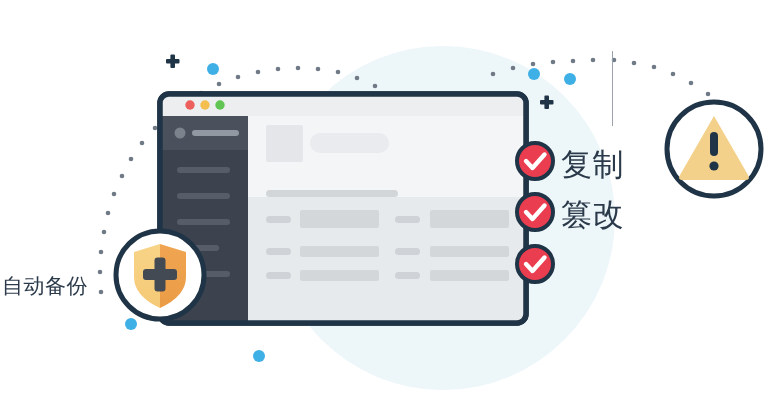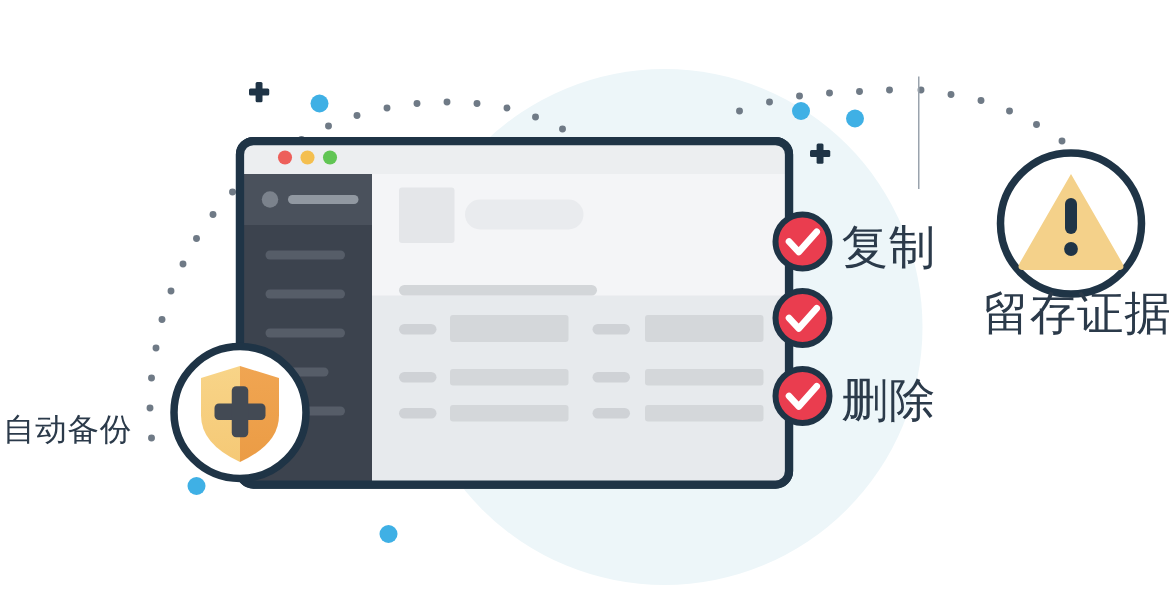--- a/index.html
+++ b/index.html
@@ -209,17 +209,16 @@
         <path d="M160 244 L134 252 L134 277 Q134 296 160 308 Z" fill="url(#shieldGradL)"></path>
         <path d="M160 244 L186 252 L186 277 Q186 296 160 308 Z" fill="url(#shieldGradR)"></path>
         <rect x="143" y="269" width="34" height="11" rx="3" fill="#434a54"></rect>
         <rect x="154.5" y="257.5" width="11" height="34" rx="3" fill="#434a54"></rect>
       </g>
     </g>
 
   </svg>
 
   <div class="cn-label" id="label-fuzhi">复制</div>
-  <div class="cn-label" id="label-shanchu">删除</div>
-  <div class="cn-label" id="label-liucun">留存证据</div>
+  <div class="cn-label" id="label-cuangai">篡改</div>
   <div class="cn-label" id="label-beifen">自动备份</div>
 
 </div>
 
 </body></html>

